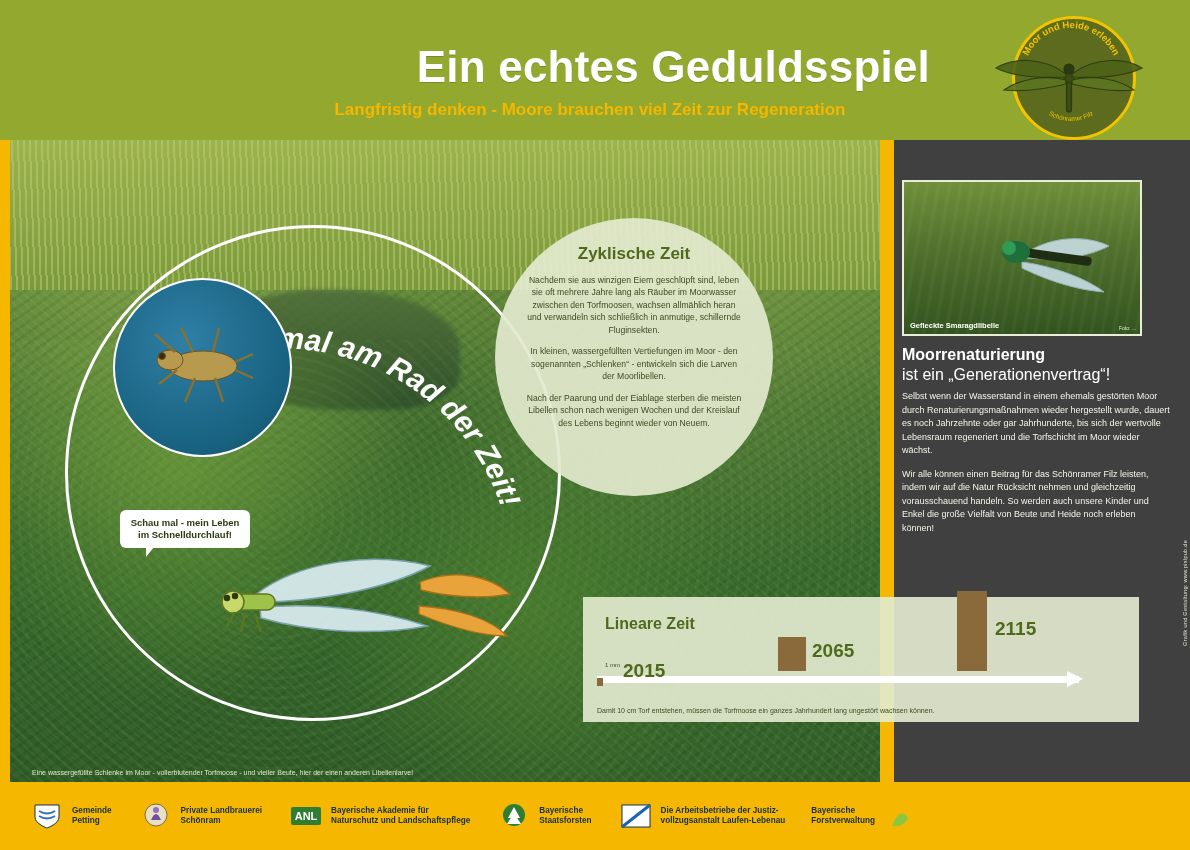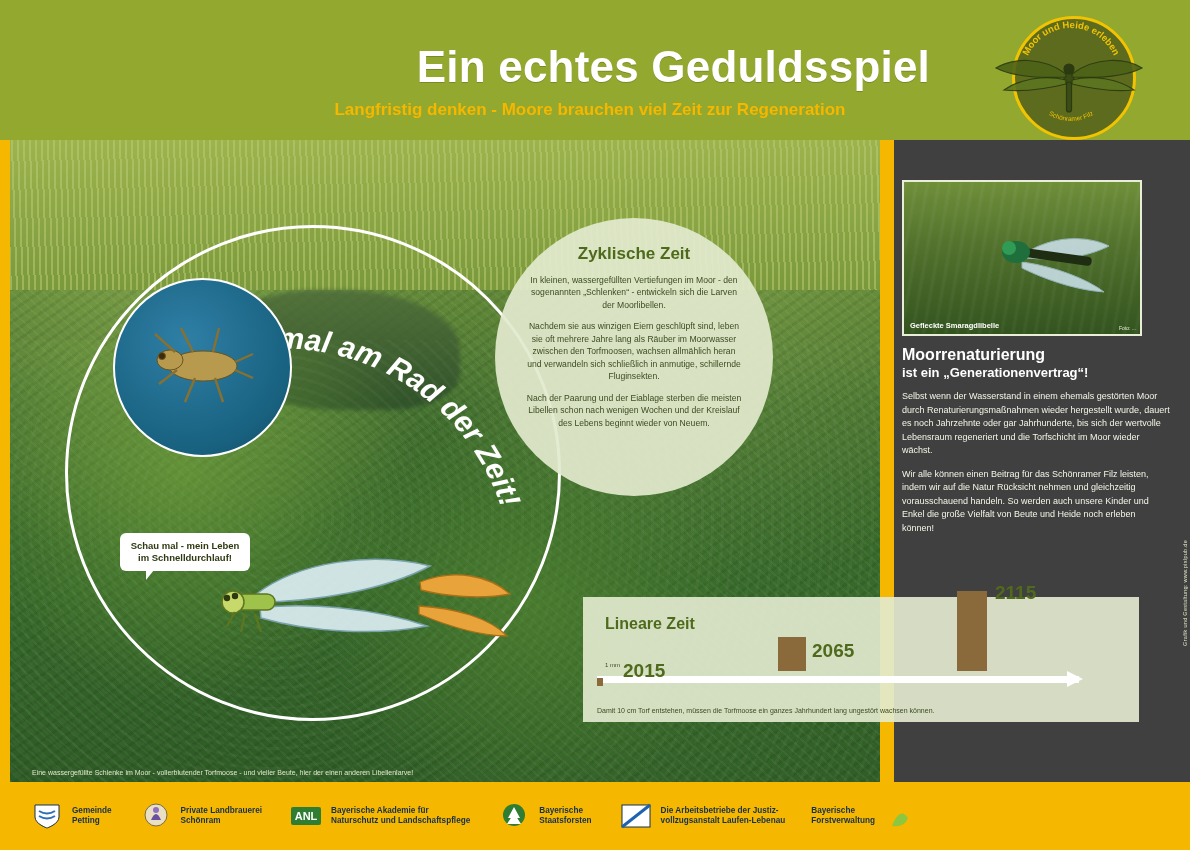--- a/index.html
+++ b/index.html
@@ -91,21 +91,21 @@
   
   .larva-circle{
     position:absolute;left:113px;top:278px;width:175px;height:175px;border-radius:50%;
     background:radial-gradient(circle at 40% 35%,#2f7fa6,#18617f 70%,#124c63);
     border:2px solid #ffffff;
     overflow:hidden;
   }
 
   
   .bubble{
-    position:absolute;left:120px;top:533px;width:130px;height:38px;
+    position:absolute;left:120px;top:510px;width:130px;height:38px;
     background:#ffffff;border-radius:6px;
     display:flex;align-items:center;justify-content:center;text-align:center;
     font-size:9.5px;font-weight:bold;color:#2d3a12;line-height:1.3;padding:0 6px;box-sizing:border-box;
   }
   .bubble:after{
     content:"";position:absolute;left:26px;bottom:-9px;border-width:10px 8px 0 0;
     border-style:solid;border-color:#ffffff transparent transparent transparent;
   }
 
   
@@ -129,21 +129,21 @@
   }
   .df-photo .blurgrass{position:absolute;inset:0;
     background:repeating-linear-gradient(100deg, rgba(255,255,255,.05) 0 3px, rgba(0,0,0,0) 3px 11px);
     filter:blur(1px);}
   .df-photo-caption{
     position:absolute;left:6px;bottom:4px;font-size:7.5px;color:#ffffff;font-weight:bold;
   }
   .df-photo-credit{position:absolute;right:4px;bottom:3px;font-size:5px;color:#e6ecd6;}
 
   .rtitle{position:absolute;left:8px;top:205px;width:272px;font-size:16px;font-weight:bold;color:#ffffff;line-height:1.25;}
-  .rtitle small{display:block;font-size:13px;font-weight:bold;}
+  .rtitle small{display:block;font-size:16px;font-weight:normal;}
   .rbody{position:absolute;left:8px;top:250px;width:268px;font-size:9px;line-height:1.5;color:#f2f6e6;}
   .rbody p{margin:0 0 10px 0;}
   .rbody p.bold{font-weight:bold;color:#ffffff;}
   .side-credit{
     position:absolute;right:2px;top:400px;font-size:5.5px;color:#d9e3bf;
     writing-mode:vertical-rl;transform:rotate(180deg);letter-spacing:.3px;
   }
 
   
   .linear{
@@ -157,21 +157,21 @@
   .axis .bar{position:absolute;left:0;top:5px;width:482px;height:7px;background:#ffffff;}
   .axis .head{position:absolute;left:470px;top:0;width:0;height:0;
     border-style:solid;border-width:8px 0 8px 16px;border-color:transparent transparent transparent #ffffff;}
   .tick{position:absolute;font-size:6px;color:#3b4a20;top:-9px;}
   .bar2015{position:absolute;left:597px;top:678px;width:6px;height:8px;background:#8a6a3a;}
   .bar2065{position:absolute;left:778px;top:637px;width:28px;height:34px;background:#8a6a3a;}
   .bar2115{position:absolute;left:957px;top:591px;width:30px;height:80px;background:#8a6a3a;}
   .yr{position:absolute;font-size:19px;font-weight:bold;color:#4f6a1c;}
   .yr2015{left:623px;top:660px;}
   .yr2065{left:812px;top:640px;}
-  .yr2115{left:995px;top:582px;}
+  .yr2115{left:995px;top:618px;}
   .linear-foot{position:absolute;left:14px;top:110px;width:520px;font-size:7px;color:#3b4a20;}
 
   
   .footer{position:absolute;left:0;top:782px;width:1190px;height:68px;background:#f5b700;
     display:flex;align-items:center;justify-content:flex-start;gap:26px;padding-left:29px;}
   .logo-item{display:flex;align-items:center;gap:7px;}
   .logo-mark{width:36px;height:28px;flex:0 0 auto;}
   .logo-text{font-size:8.2px;font-weight:bold;color:#16304a;line-height:1.25;white-space:pre-line;}
 </style>
 </head>
@@ -259,22 +259,22 @@
       <circle cx="22" cy="108" r="3.2" fill="#2b3a10"></circle>
       <circle cx="30" cy="106" r="3.2" fill="#2b3a10"></circle>
       <path d="M30 122 l-8 14 M40 124 l-4 18 M50 124 l6 18" stroke="#5d7620" stroke-width="2.4" fill="none"></path>
     </g>
   </svg>
 
   <div class="bubble">Schau mal - mein Leben im Schnelldurchlauf!</div>
 
   <div class="cycle">
     <h2>Zyklische Zeit</h2>
+    <p>Nachdem sie aus winzigen Eiern geschlüpft sind, leben sie oft mehrere Jahre lang als Räuber im Moorwasser zwischen den Torfmoosen, wachsen allmählich heran und verwandeln sich schließlich in anmutige, schillernde Fluginsekten.</p>
     <p>In kleinen, wassergefüllten Vertiefungen im Moor - den sogenannten „Schlenken“ - entwickeln sich die Larven der Moorlibellen.</p>
-    <p>Nachdem sie aus winzigen Eiern geschlüpft sind, leben sie oft mehrere Jahre lang als Räuber im Moorwasser zwischen den Torfmoosen, wachsen allmählich heran und verwandeln sich schließlich in anmutige, schillernde Fluginsekten.</p>
     <p>Nach der Paarung und der Eiablage sterben die meisten Libellen schon nach wenigen Wochen und der Kreislauf des Lebens beginnt wieder von Neuem.</p>
   </div>
 
   <div class="right-col">
     <div class="df-photo">
       <div class="blurgrass"></div>
       <svg viewBox="0 0 236 152" width="236" height="152" style="position:absolute;inset:0">
         <g>
           <path d="M120 72 C 150 52, 185 54, 205 64 C 178 78, 144 78, 122 76 Z" fill="#cfe4ef" opacity=".85" stroke="#9fc1d2"></path>
           <path d="M118 80 C 148 84, 182 96, 200 110 C 170 108, 138 96, 118 86 Z" fill="#cfe4ef" opacity=".85" stroke="#9fc1d2"></path>

